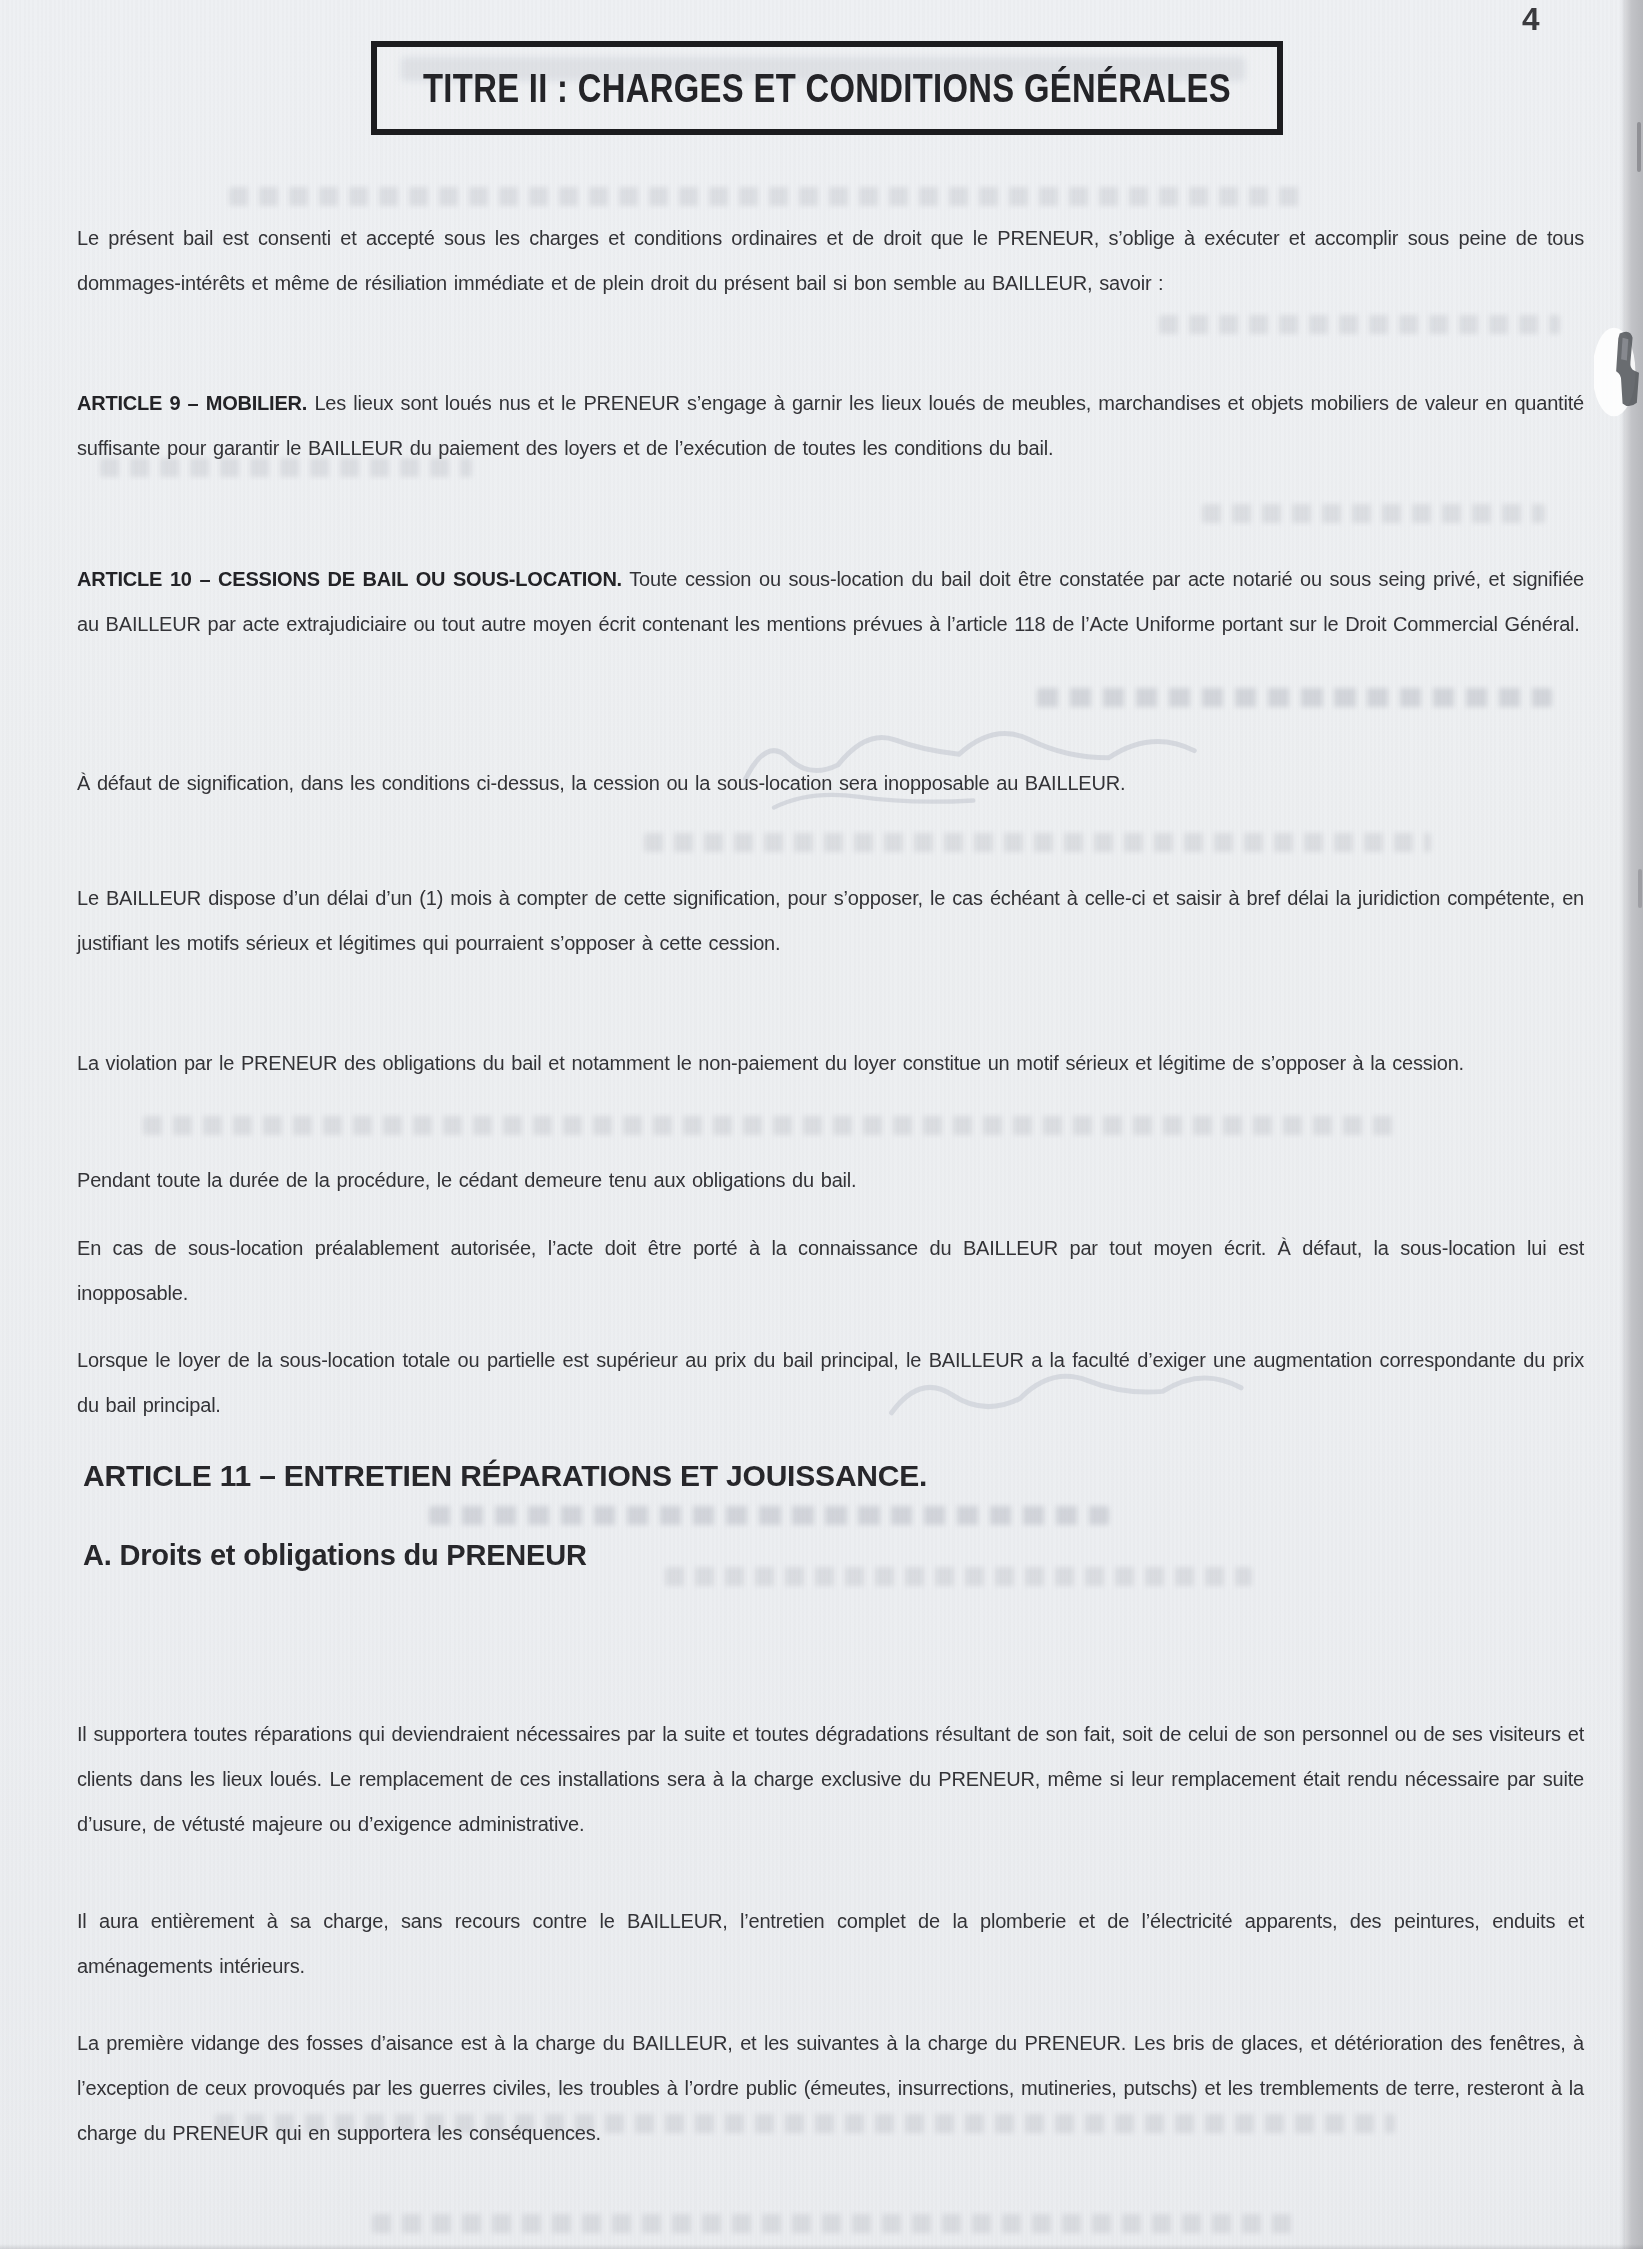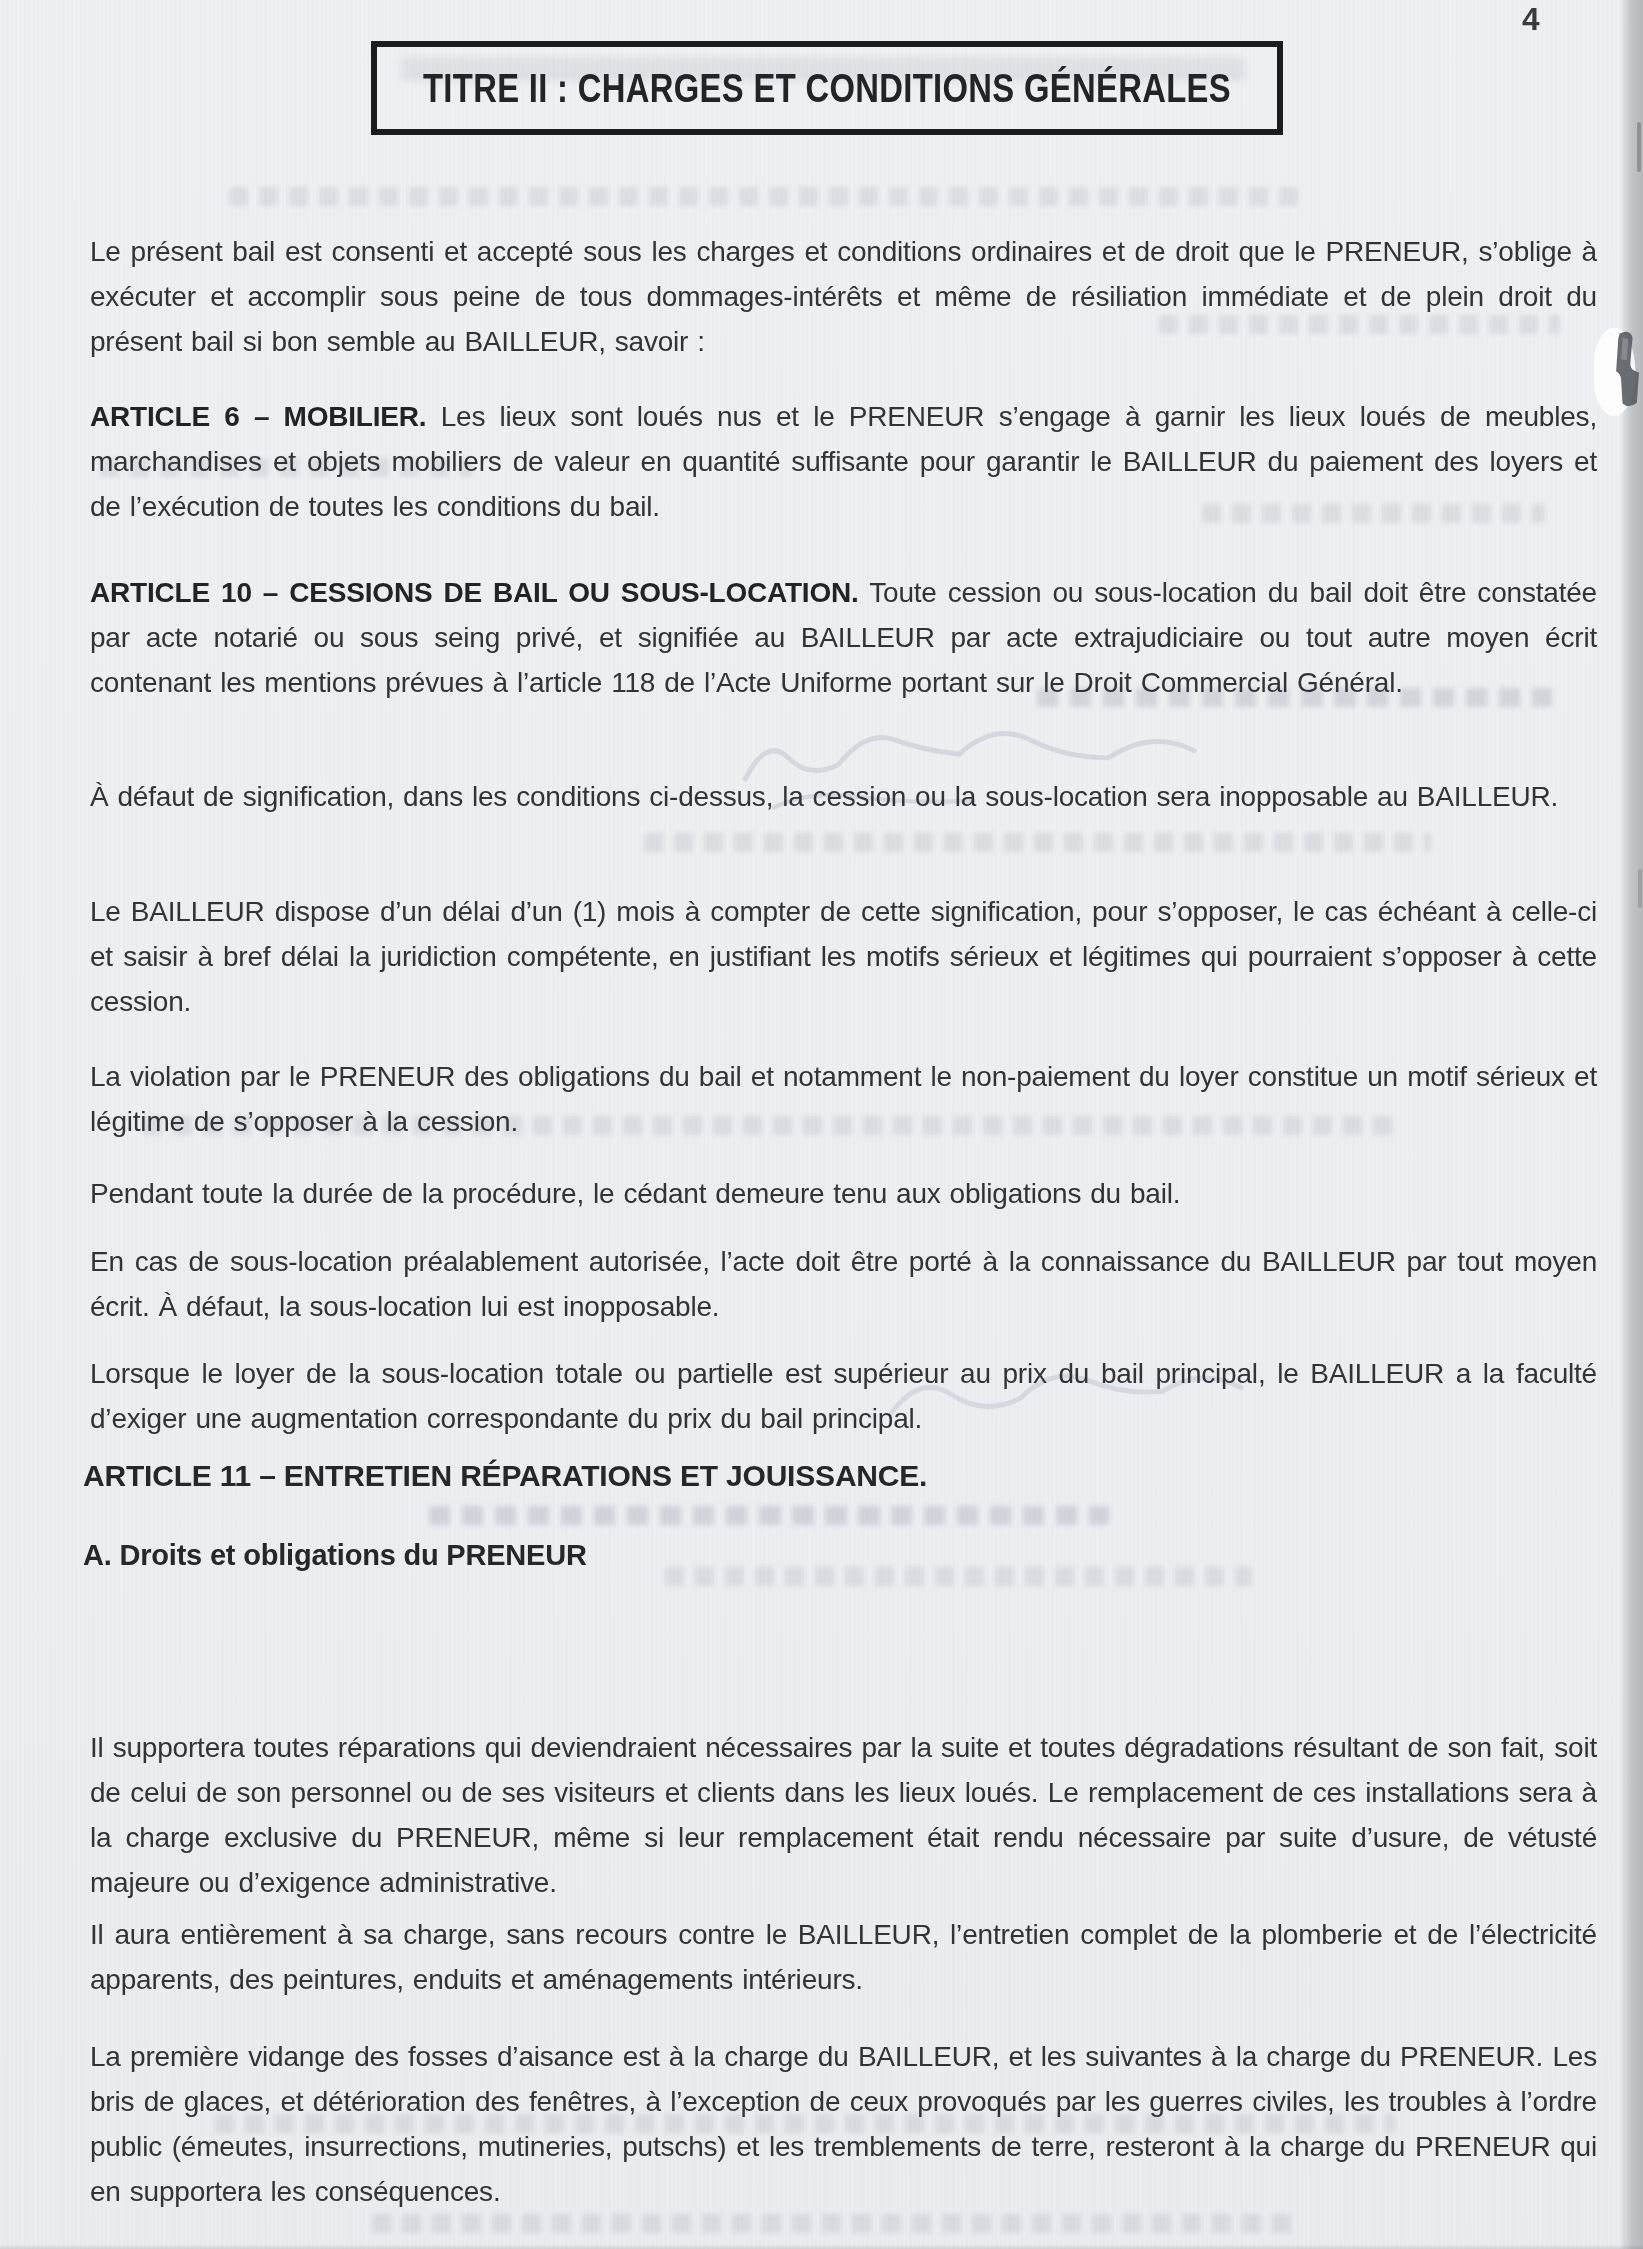--- a/index.html
+++ b/index.html
@@ -36,22 +36,22 @@
     display:flex;align-items:center;justify-content:center;
     background:rgba(255,255,255,0.06);
   }
   .title-text{
     display:inline-block;
     transform:scaleX(0.80);
     font-weight:bold;font-size:41px;letter-spacing:0.4px;
     color:#242428;white-space:nowrap;
   }
   .para{
-    position:absolute;left:77px;width:1507px;margin:13px;
-    font-size:28px;line-height:45px;letter-spacing:-0.2px;word-spacing:1.4px;
+    position:absolute;left:77px;width:1507px;margin:0;
+    font-size:20px;line-height:45px;letter-spacing:-0.2px;word-spacing:1.4px;
     text-align:justify;color:#333337;
   }
   .para b{color:#232327;}
   .heading{
     position:absolute;left:77px;width:1507px;margin:6px;
     font-weight:bold;font-size:30px;line-height:45px;color:#27272b;
     letter-spacing:-0.2px;
   }
   
   .ghost-band{
@@ -98,21 +98,21 @@
   </svg>
 
   <div class="page-number">4</div>
 
   <div class="title-box">
     <span class="title-text">TITRE II : CHARGES ET CONDITIONS GÉNÉRALES</span>
   </div>
 
   <p class="para" style="top:216px">Le présent bail est consenti et accepté sous les charges et conditions ordinaires et de droit que le PRENEUR, s’oblige à exécuter et accomplir sous peine de tous dommages-intérêts et même de résiliation immédiate et de plein droit du présent bail si bon semble au BAILLEUR, savoir :</p>
 
-  <p class="para" style="top:381px"><b>ARTICLE 6 – MOBILIER.</b><span> Les lieux sont loués nus et le PRENEUR s’engage à garnir les lieux loués de meubles, marchandises et objets mobiliers de valeur en quantité suffisante pour garantir le BAILLEUR du paiement des loyers et de l’exécution de toutes les conditions du bail.</span></p>
+  <p class="para" style="top:381px"><b>ARTICLE 9 – MOBILIER.</b><span> Les lieux sont loués nus et le PRENEUR s’engage à garnir les lieux loués de meubles, marchandises et objets mobiliers de valeur en quantité suffisante pour garantir le BAILLEUR du paiement des loyers et de l’exécution de toutes les conditions du bail.</span></p>
 
   <p class="para" style="top:557px"><b>ARTICLE 10 – CESSIONS DE BAIL OU SOUS-LOCATION.</b><span> Toute cession ou sous-location du bail doit être constatée par acte notarié ou sous seing privé, et signifiée au BAILLEUR par acte extrajudiciaire ou tout autre moyen écrit contenant les mentions prévues à l’article 118 de l’Acte Uniforme portant sur le Droit Commercial Général.</span></p>
 
   <p class="para" style="top:761px">À défaut de signification, dans les conditions ci-dessus, la cession ou la sous-location sera inopposable au BAILLEUR.</p>
 
   <p class="para" style="top:876px">Le BAILLEUR dispose d’un délai d’un (1) mois à compter de cette signification, pour s’opposer, le cas échéant à celle-ci et saisir à bref délai la juridiction compétente, en justifiant les motifs sérieux et légitimes qui pourraient s’opposer à cette cession.</p>
 
   <p class="para" style="top:1041px">La violation par le PRENEUR des obligations du bail et notamment le non-paiement du loyer constitue un motif sérieux et légitime de s’opposer à la cession.</p>
 
   <p class="para" style="top:1158px">Pendant toute la durée de la procédure, le cédant demeure tenu aux obligations du bail.</p>

